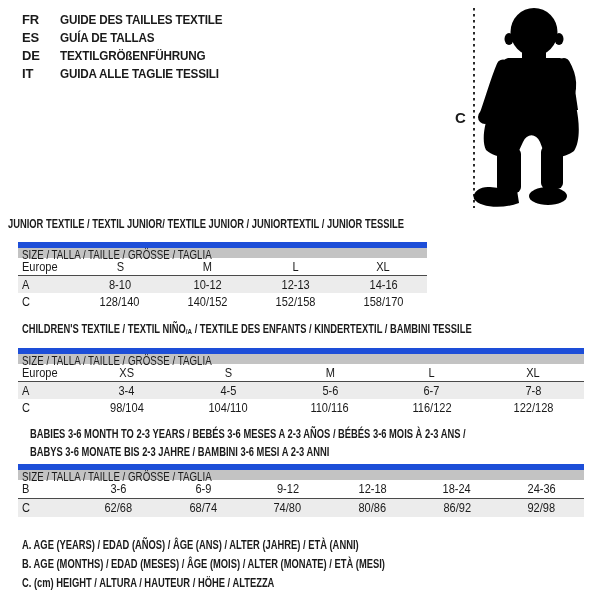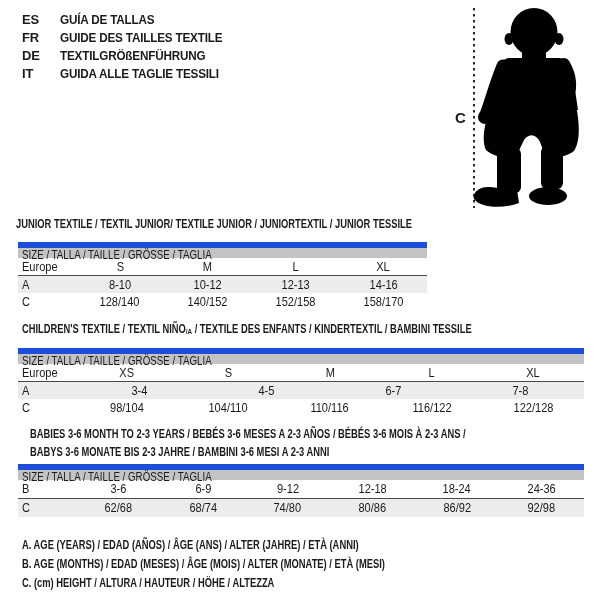--- a/index.html
+++ b/index.html
@@ -13,21 +13,21 @@
   
   .lang { position:absolute; left:22px; top:11px; font-weight:700; font-size:13px; }
   .lang-row { display:flex; height:18px; line-height:18px; }
   .lang-code { width:38px; letter-spacing:-0.2px; }
   .condl { display:inline-block; transform:scaleX(0.9); transform-origin:0 50%; white-space:nowrap; letter-spacing:-0.2px; }
 
   
   .cond { display:inline-block; transform:scaleX(0.78); transform-origin:0 50%; white-space:nowrap; }
 
   .sec-h { position:absolute; font-weight:700; font-size:12px; line-height:16px; }
-  .h-junior { left:16px; top:216px; }
+  .h-junior { left:8px; top:216px; }
   .h-children { left:22px; top:321px; }
   .h-babies { left:22px; top:425px; line-height:18px;margin-left:8px; }
   .subsc { font-size:8px; vertical-align:-1px; }
 
   
   .table { position:absolute; }
   .t-junior { left:18px; top:242px; width:409px; }
   .t-children { left:18px; top:348px; width:566px; }
   .t-babies { left:18px; top:464px; width:566px; }
   .size-bar {
@@ -50,26 +50,26 @@
   .footnotes { position:absolute; left:22px; top:536px; line-height:19px; }
   .fn-line { font-weight:700; font-size:12px; height:19px; }
 </style>
 </head>
 <body>
 
 <div class="canvas">
 
   <div class="lang">
     <div class="lang-row">
+      <span class="lang-code">FR</span>
+      <span class="condl">GUIDE DES TAILLES TEXTILE</span>
+    </div>
+    <div class="lang-row">
       <span class="lang-code">ES</span>
       <span class="condl">GUÍA DE TALLAS</span>
-    </div>
-    <div class="lang-row">
-      <span class="lang-code">FR</span>
-      <span class="condl">GUIDE DES TAILLES TEXTILE</span>
     </div>
     <div class="lang-row">
       <span class="lang-code">DE</span>
       <span class="condl">TEXTILGRÖßENFÜHRUNG</span>
     </div>
     <div class="lang-row">
       <span class="lang-code">IT</span>
       <span class="condl">GUIDA ALLE TAGLIE TESSILI</span>
     </div>
   </div>
@@ -139,20 +139,21 @@
       <div class="cell"><span>XS</span></div>
       <div class="cell"><span>S</span></div>
       <div class="cell"><span>M</span></div>
       <div class="cell"><span>L</span></div>
       <div class="cell"><span>XL</span></div>
     </div>
     <div class="trow altg">
       <div class="cell lab"><span>A</span></div>
       <div class="cell"><span>3-4</span></div>
       <div class="cell"><span>4-5</span></div>
+      <div class="cell"><span>5-6</span></div>
       <div class="cell"><span>6-7</span></div>
       <div class="cell"><span>7-8</span></div>
     </div>
     <div class="trow">
       <div class="cell lab"><span>C</span></div>
       <div class="cell"><span>98/104</span></div>
       <div class="cell"><span>104/110</span></div>
       <div class="cell"><span>110/116</span></div>
       <div class="cell"><span>116/122</span></div>
       <div class="cell"><span>122/128</span></div>

